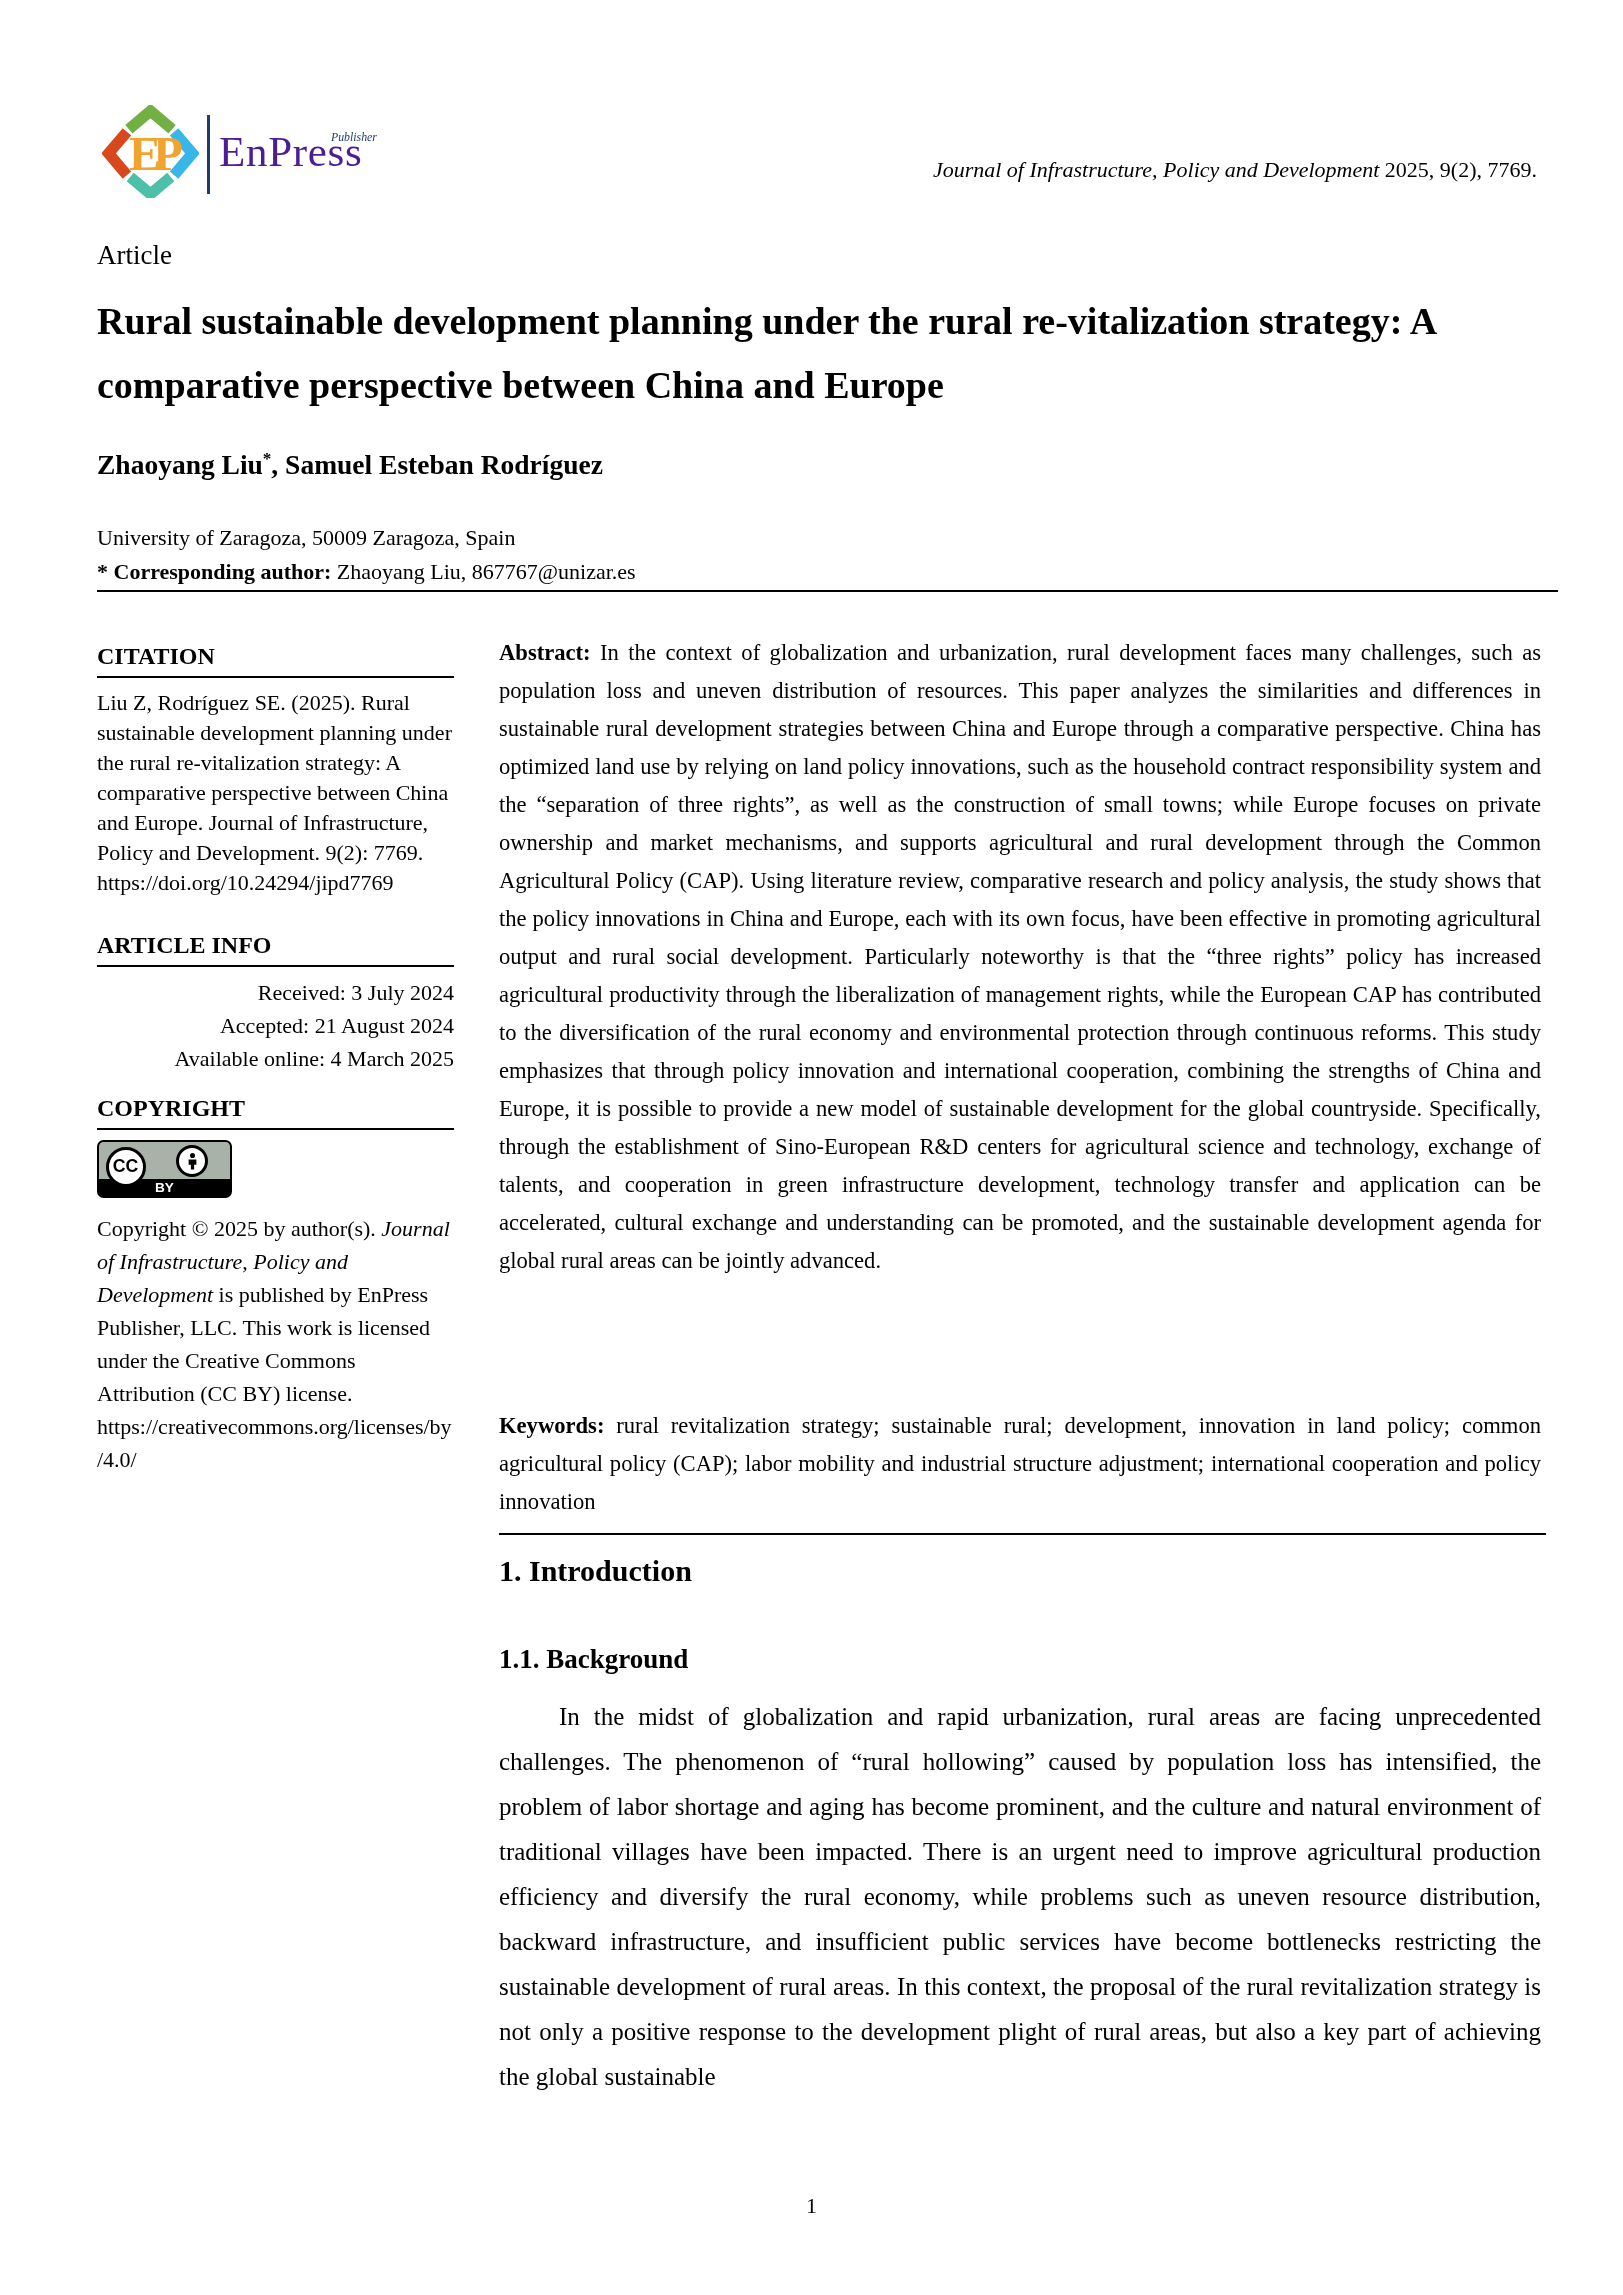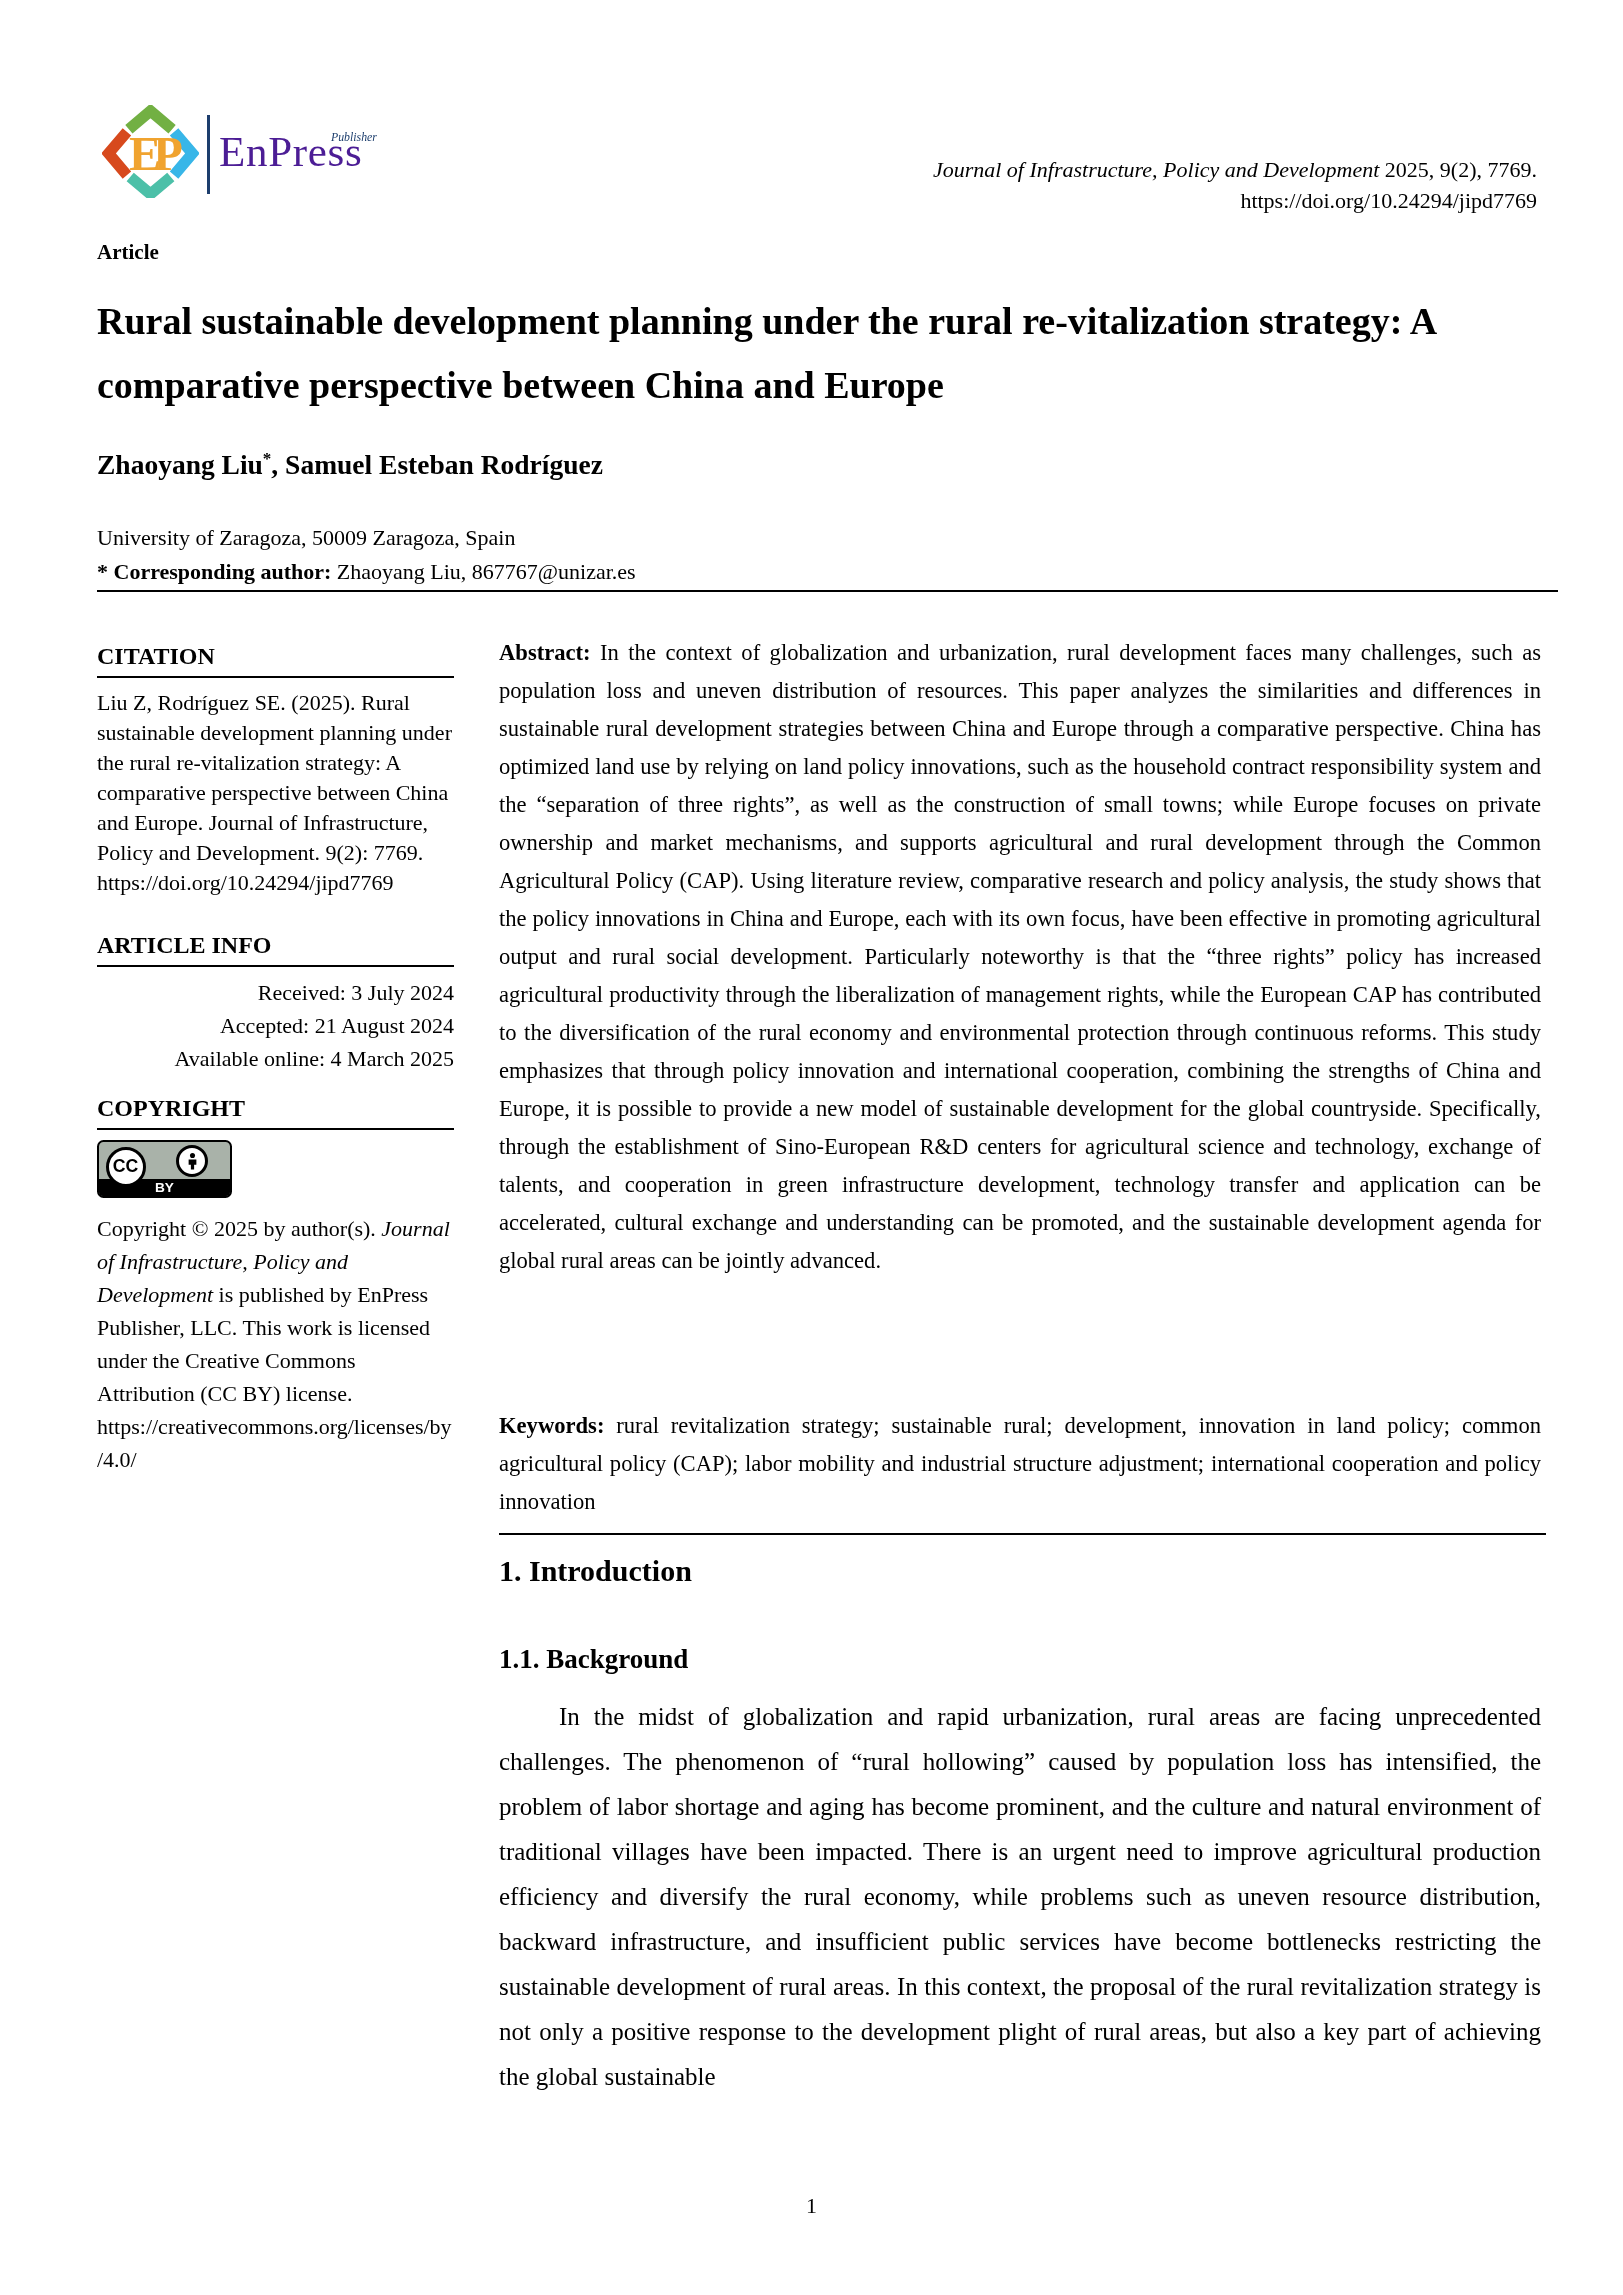--- a/index.html
+++ b/index.html
@@ -15,21 +15,21 @@
   .abs{position:absolute;}
 
   
   .logo-icon{left:102px;top:105px;width:97px;height:93px;}
   .logo-divider{left:207px;top:115px;width:2.6px;height:79px;background:#1d3e6d;}
   .logo-text{left:219px;top:130px;font-size:43px;color:#4c1d95;line-height:1;letter-spacing:0.7px;}
   .logo-publisher{left:331px;top:130px;font-size:11.8px;color:#1d3e6d;font-style:italic;}
   .journal-info{right:86px;top:154px;text-align:right;font-size:22px;line-height:31px;white-space:nowrap;}
 
   
-  .article-label{left:97px;top:240px;font-size:21px;font-weight:bold;}
+  .article-label{left:97px;top:240px;font-size:27px;}
   .paper-title{left:97px;top:289px;width:1394px;font-size:38px;font-weight:bold;line-height:64px;}
   .authors{left:97px;top:449px;font-size:27.5px;font-weight:bold;}
   .authors sup{font-size:17px;}
   .affiliation{left:97px;top:525px;font-size:22px;}
   .corresponding{left:97px;top:559px;font-size:22px;}
   .rule-top{left:97px;top:590px;width:1461px;height:2px;background:#000;}
 
   
   .sidebar{left:97px;top:643px;width:357px;font-size:22px;}
   .side-header{font-size:24px;font-weight:bold;border-bottom:2px solid #000;padding-bottom:5.9px;}
@@ -71,21 +71,20 @@
       <path d="M43 110 L74 136 L105 110" fill="none" stroke="#4cc0a8" stroke-width="17"></path>
       <text x="41" y="99" font-size="74" fill="#f0a32f" font-family="Liberation Serif, serif" font-weight="bold" letter-spacing="-12">EP</text>
     </svg>
   </div>
   <div class="abs logo-divider"></div>
   <div class="abs logo-text">EnPress</div>
   <div class="abs logo-publisher">Publisher</div>
 
   <div class="abs journal-info">
     <div><em class="jrnl">Journal of Infrastructure, Policy and Development</em><span> 2025, 9(2), 7769.</span></div>
-    <div>https://doi.org/10.24294/jipd7769</div>
   </div>
 
   <div class="abs article-label">Article</div>
   <h1 class="abs paper-title" style="margin:0;">Rural sustainable development planning under the rural re-vitalization strategy: A comparative perspective between China and Europe</h1>
   <div class="abs authors">
     <span>Zhaoyang Liu</span><sup>*</sup><span>, Samuel Esteban Rodríguez</span>
   </div>
   <div class="abs affiliation">University of Zaragoza, 50009 Zaragoza, Spain</div>
   <div class="abs corresponding">
     <strong>* Corresponding author:</strong> <span>Zhaoyang Liu, 867767@unizar.es</span>

